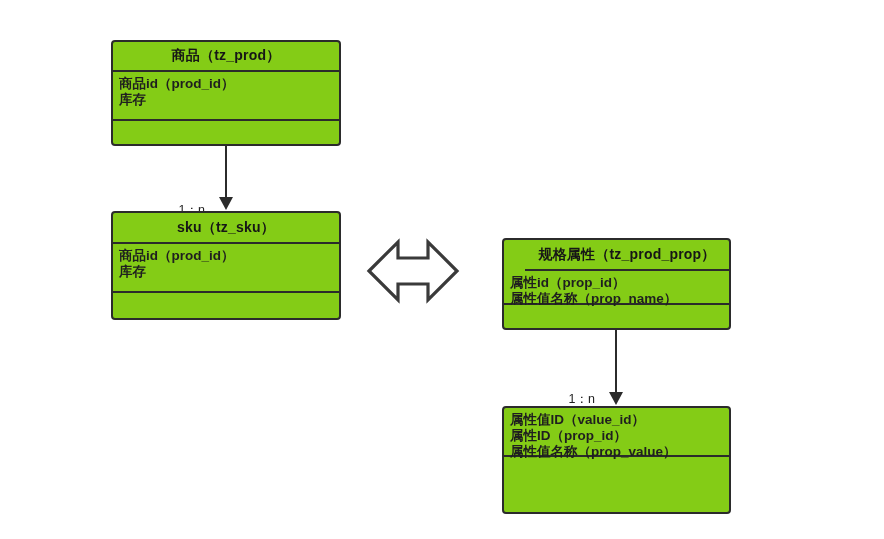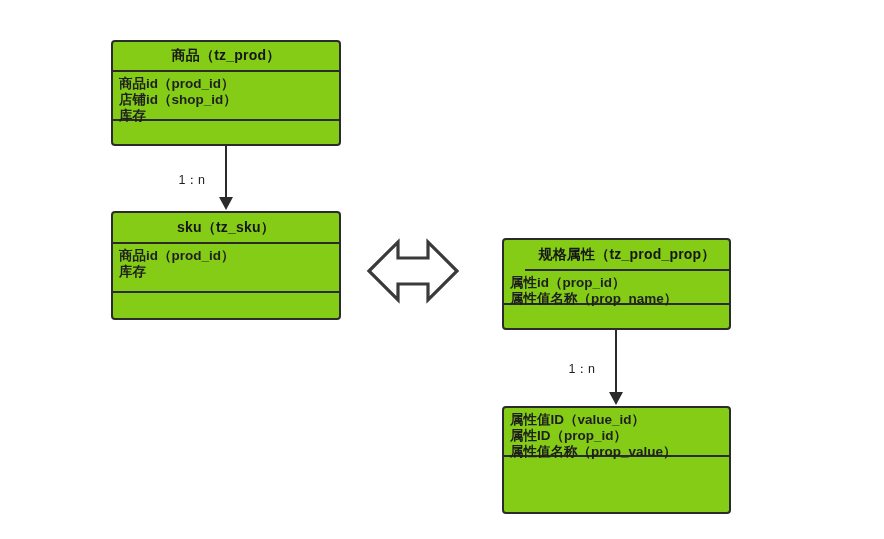--- a/index.html
+++ b/index.html
@@ -89,37 +89,37 @@
     border-left: 7px solid transparent;
     border-right: 7px solid transparent;
     border-top: 13px solid #2b2b2b;
   }
   .connector-label {
     position: absolute;
     font-size: 12.5px;
     line-height: 14px;
     color: #1f1f1f;
     white-space: nowrap;
+    margin-top: 30px;
   }
 
   
   .double-arrow {
     position: absolute;
   }
 </style>
 </head>
 <body>
 
 <div id="diagram-canvas">
 
   <div class="entity" style="left:111px; top:40px; width:230px; height:106px;">
     <div class="entity-title" style="height:30px;">商品（tz_prod）</div>
     <div class="entity-fields" style="height:49px;">
       <div class="entity-field">商品id（prod_id）</div>
-      <div class="entity-field">店铺id（shop_id）</div>
       <div class="entity-field">库存</div>
     </div>
     <div class="entity-footer"></div>
   </div>
 
   <div class="connector" style="left:225px; top:146px; width:2px; height:65px;">
     <div class="connector-line" style="height:52px;"></div>
     <div class="connector-head" style="left:-6px; top:51px;"></div>
   </div>
   <div class="connector-label" style="left:209px; top:173px; transform:translateX(-100%); padding-right:4px;">1：n</div>

